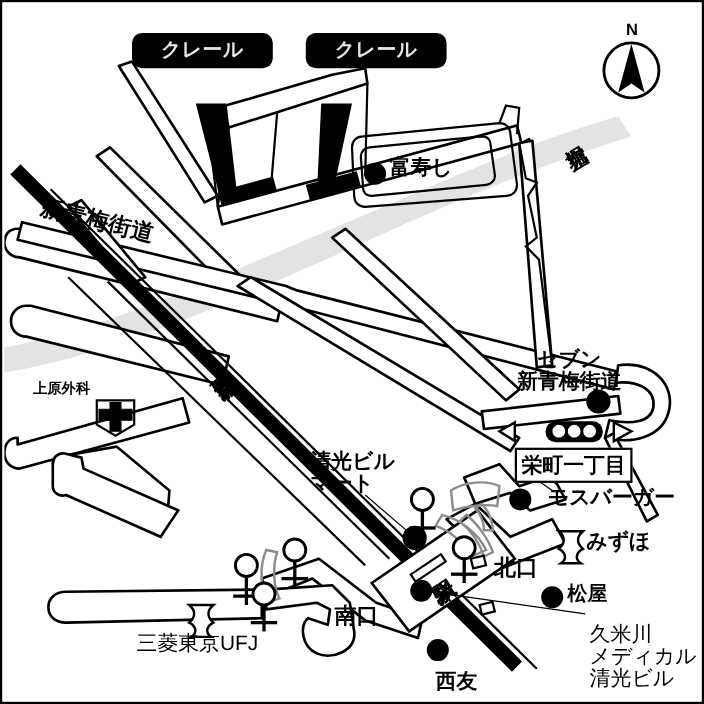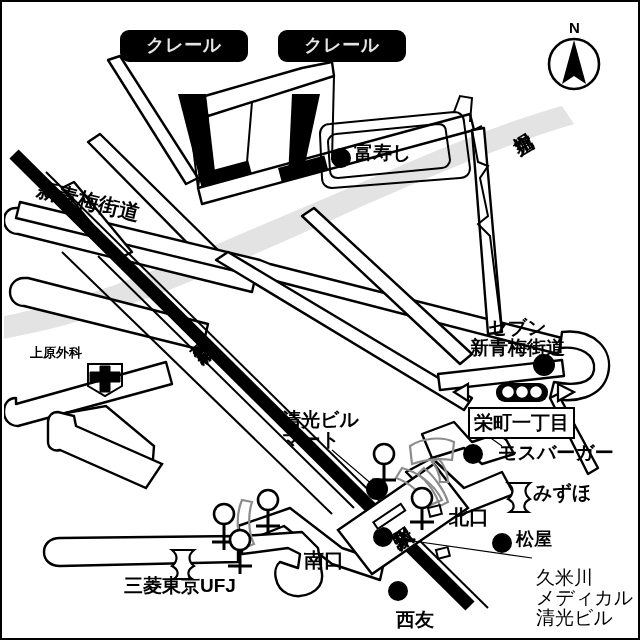--- a/index.html
+++ b/index.html
@@ -251,21 +251,21 @@
   <div class="lbl" style="left:484px;top:441px;font-size:19px;font-weight:bold;margin-left:12px;">モスバーガー</div>
 
   <div class="lbl" style="left:531px;top:481px;font-size:19px;font-weight:bold;text-align:right;">みずほ</div>
 
   <div class="lbl" style="left:514px;top:528px;font-size:18px;font-weight:bold;">松屋</div>
 
   <div class="lbl" style="left:534px;top:566px;font-size:19px;font-weight:normal;text-align:left;">久米川
 メディカル
 清光ビル</div>
 
-  <div class="lbl" style="left:122px;top:574px;font-size:19px;font-weight:bold;">三菱東京UFJ</div>
+  <div class="lbl" style="left:122px;top:574px;font-size:19px;font-weight:normal;">三菱東京UFJ</div>
 
   <div class="lbl" style="left:375px;top:608px;font-size:19px;font-weight:bold;margin-left:19px;">西友</div>
 
   <div class="lbl" style="left:447px;top:505px;font-size:20px;font-weight:bold;">北口</div>
 
   <div class="lbl" style="left:278px;top:548px;font-size:20px;font-weight:bold;margin-left:24px;">南口</div>
 
   <div class="nlabel" style="left:567px;top:17px;">N</div>
 
 </div>

